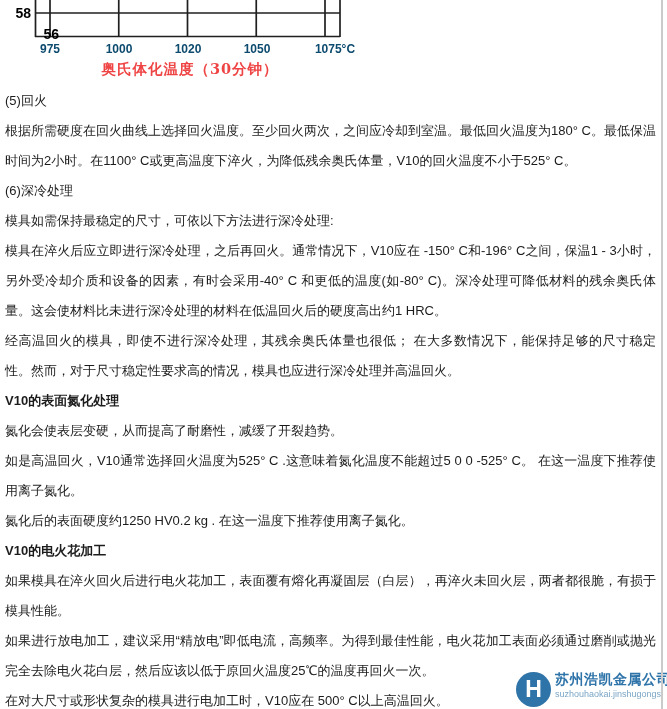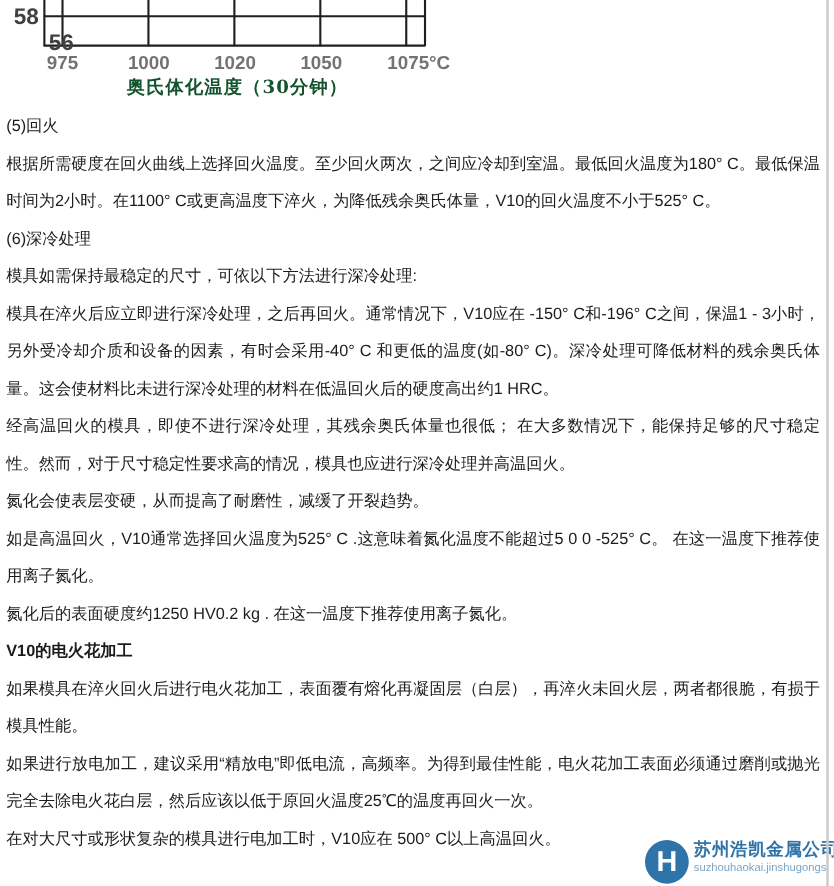--- a/index.html
+++ b/index.html
@@ -15,29 +15,29 @@
   .page-border-right {
     position: absolute; left: 661px; top: 0; width: 2px; height: 709px;
     background: #cbcbcb;
   }
 
   
   .chart { position: absolute; left: 0; top: 0; width: 420px; height: 86px; }
   .chart svg { position: absolute; left: 0; top: 0; }
   .ylab {
     position: absolute; width: 20px; text-align: right;
-    font-size: 18px; font-weight: bold; color: #404040; line-height: 13px;
+    font-size: 14px; font-weight: bold; color: #000000; line-height: 13px;
   }
   .xlab {
     position: absolute; top: 42px; width: 64px; text-align: center;
-    font-size: 15px; font-weight: bold; color: #737373;
+    font-size: 12px; font-weight: bold; color: #0c4a6e;
   }
   .axis-title {
     position: absolute; top: 60px; left: 60px; width: 260px; text-align: center;
-    font-size: 14.5px; font-weight: bold; color: #14532d;
+    font-size: 14.5px; font-weight: bold; color: #ef4444;
     font-family: "DejaVu Serif", "Liberation Serif", serif;
     letter-spacing: 1px;
   }
 
   
   .doc {
     position: absolute; left: 5px; top: 86px; width: 651px;
     font-size: 13px; line-height: 30px; text-align: justify;
     color: #1c1c1c;
   }
@@ -97,20 +97,21 @@
   <div class="axis-title">奥氏体化温度（30分钟）</div>
 </div>
 
 <div class="doc">
   <p>(5)回火</p>
   <p>根据所需硬度在回火曲线上选择回火温度。至少回火两次，之间应冷却到室温。最低回火温度为180° C。最低保温时间为2小时。在1100° C或更高温度下淬火，为降低残余奥氏体量，V10的回火温度不小于525° C。</p>
   <p>(6)深冷处理</p>
   <p>模具如需保持最稳定的尺寸，可依以下方法进行深冷处理:</p>
   <p>模具在淬火后应立即进行深冷处理，之后再回火。通常情况下，V10应在 -150° C和-196° C之间，保温1 - 3小时，另外受冷却介质和设备的因素，有时会采用-40° C 和更低的温度(如-80° C)。深冷处理可降低材料的残余奥氏体量。这会使材料比未进行深冷处理的材料在低温回火后的硬度高出约1 HRC。</p>
   <p>经高温回火的模具，即使不进行深冷处理，其残余奥氏体量也很低； 在大多数情况下，能保持足够的尺寸稳定性。然而，对于尺寸稳定性要求高的情况，模具也应进行深冷处理并高温回火。</p>
+  <p class="bold-heading">V10的表面氮化处理</p>
   <p>氮化会使表层变硬，从而提高了耐磨性，减缓了开裂趋势。</p>
   <p>如是高温回火，V10通常选择回火温度为525° C .这意味着氮化温度不能超过5 0 0 -525° C。 在这一温度下推荐使用离子氮化。</p>
   <p>氮化后的表面硬度约1250 HV0.2 kg .  在这一温度下推荐使用离子氮化。</p>
   <p class="bold-heading">V10的电火花加工</p>
   <p>如果模具在淬火回火后进行电火花加工，表面覆有熔化再凝固层（白层），再淬火未回火层，两者都很脆，有损于模具性能。</p>
   <p>如果进行放电加工，建议采用“精放电”即低电流，高频率。为得到最佳性能，电火花加工表面必须通过磨削或抛光完全去除电火花白层，然后应该以低于原回火温度25℃的温度再回火一次。</p>
   <p>在对大尺寸或形状复杂的模具进行电加工时，V10应在 500° C以上高温回火。</p>
 </div>
 
 <div class="watermark">

